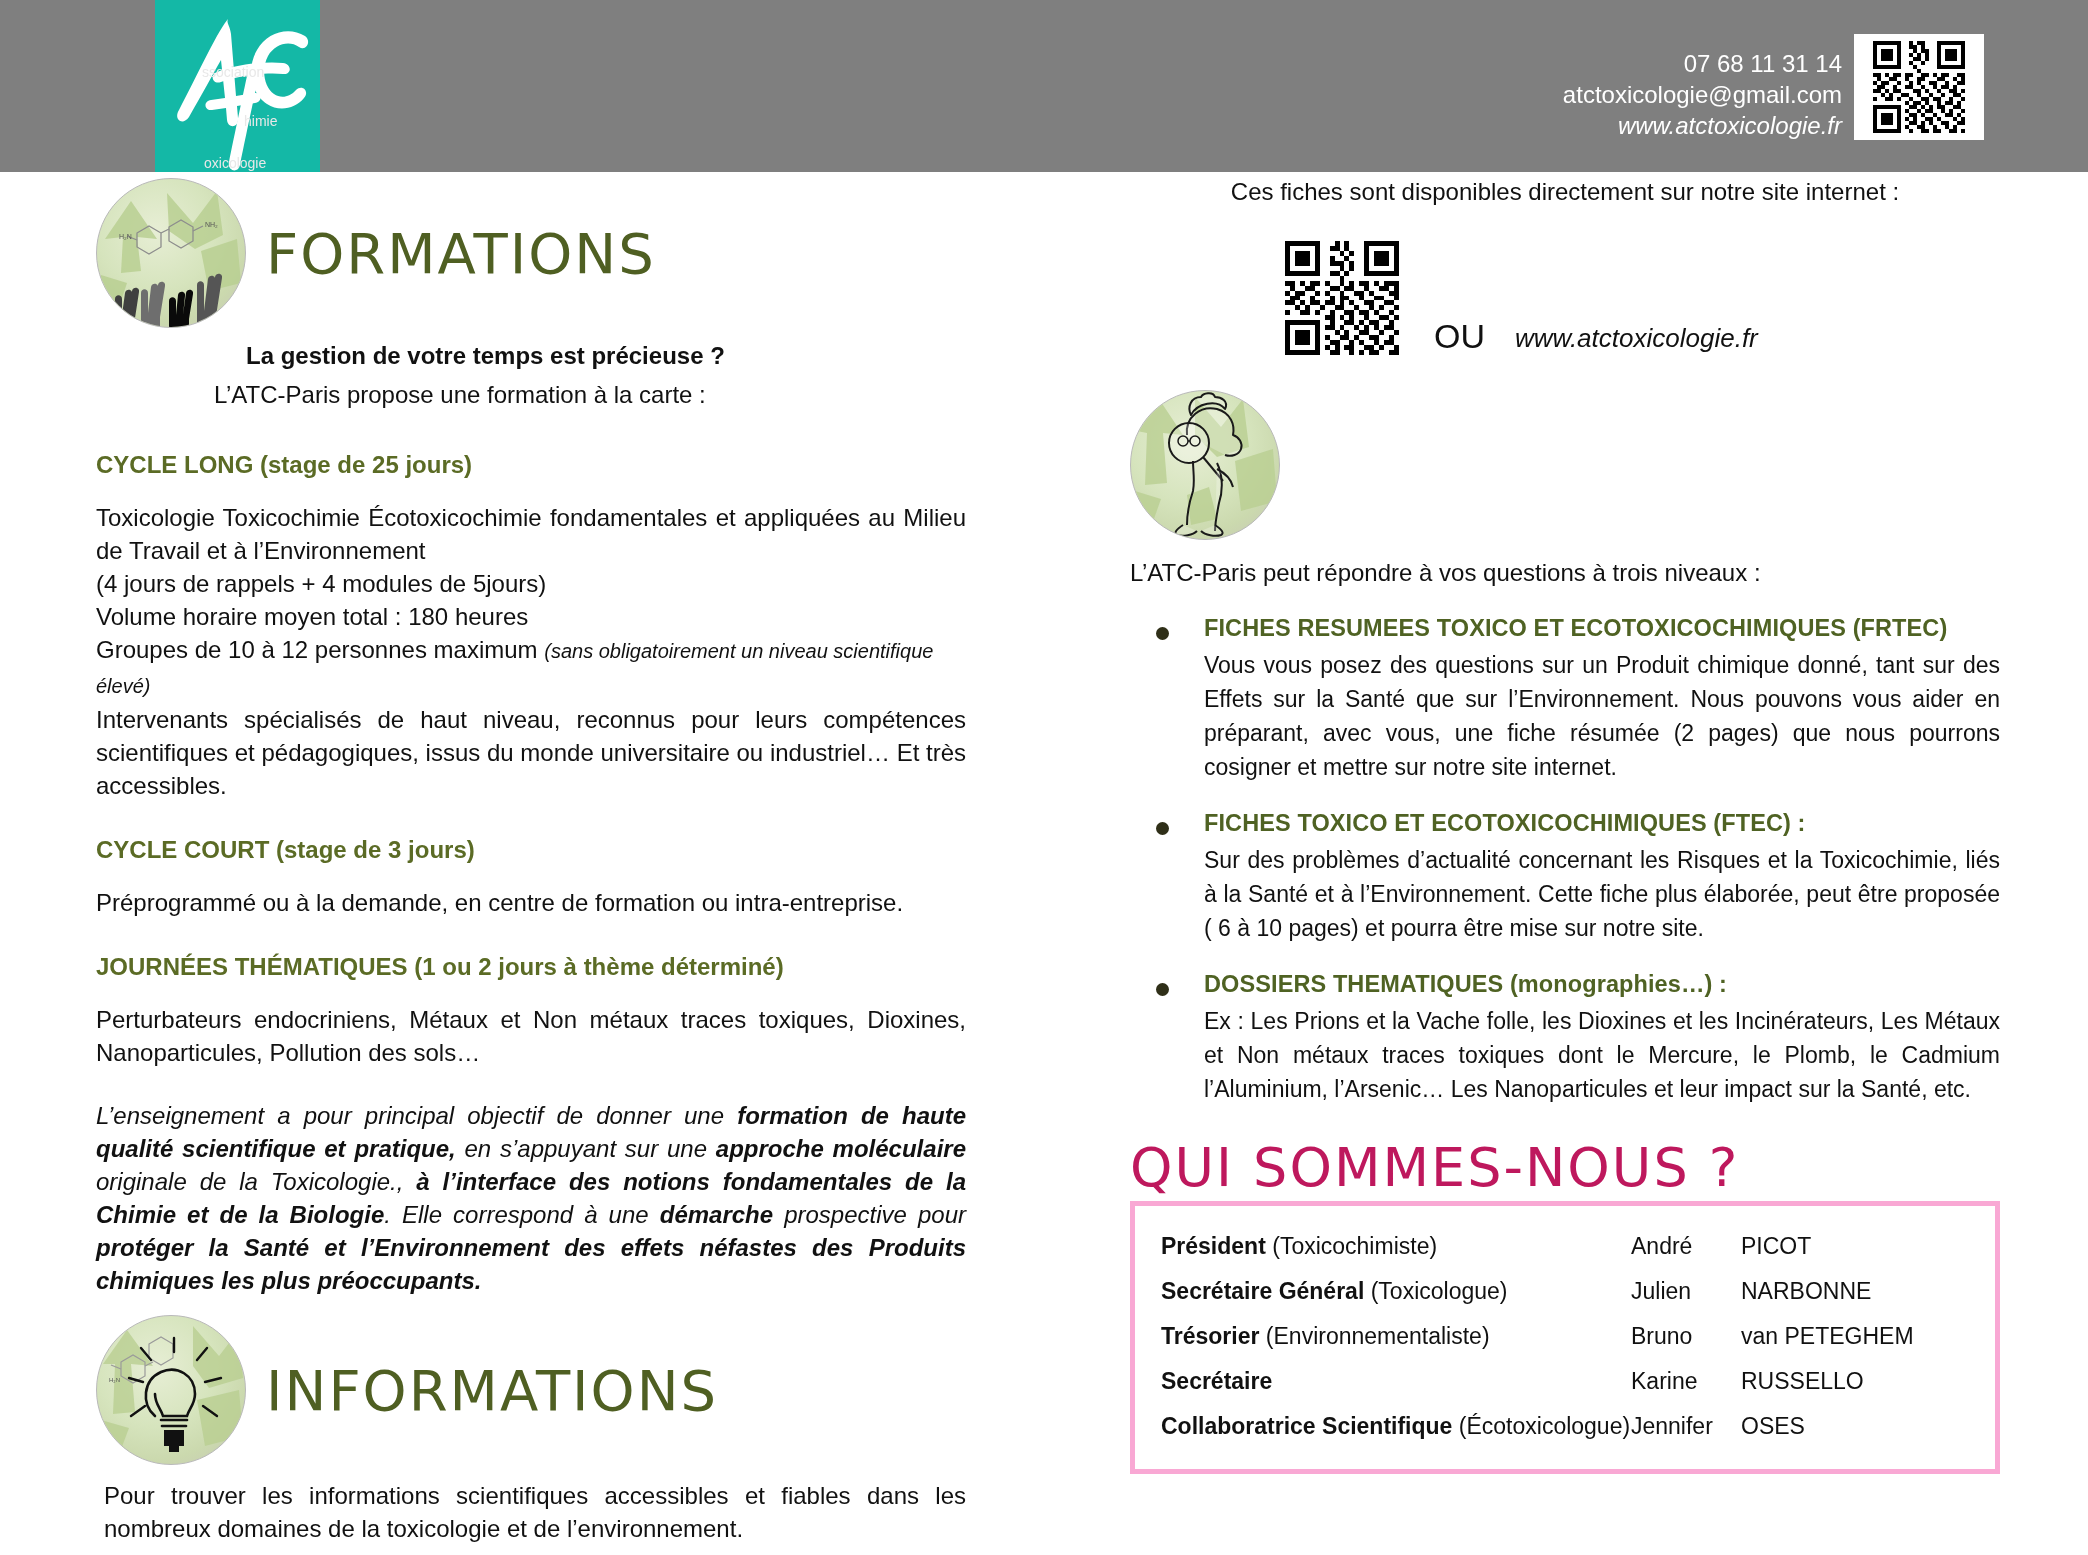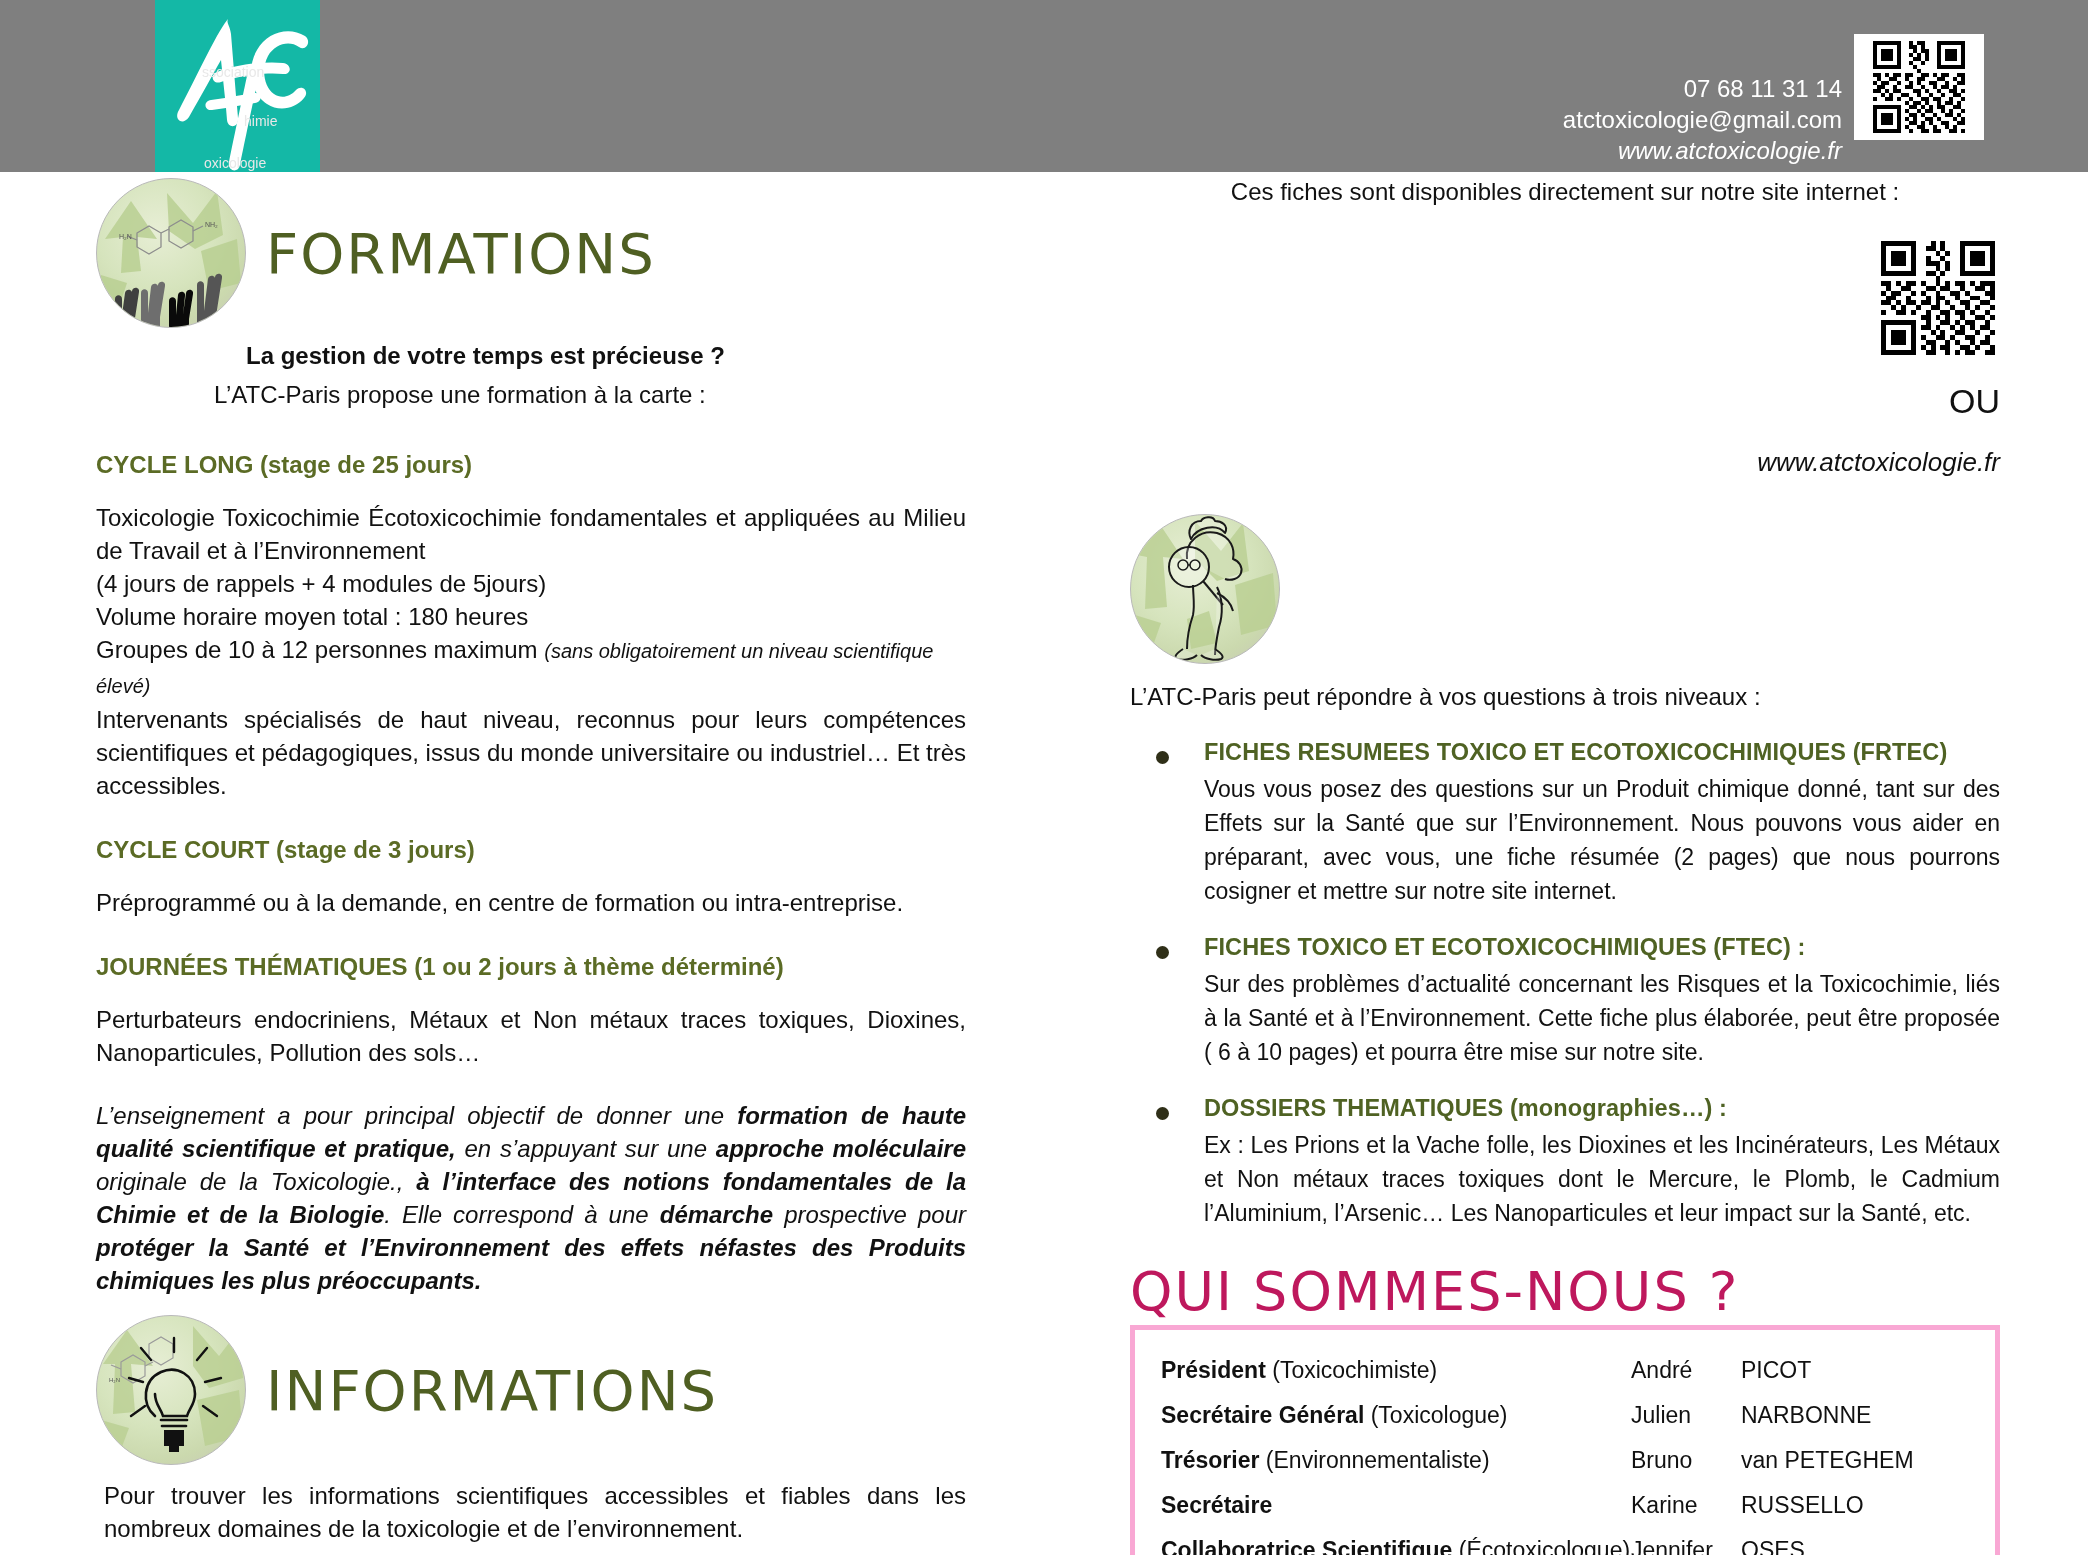--- a/index.html
+++ b/index.html
@@ -21,21 +21,20 @@
   .logo-box{
     position:absolute;left:155px;top:0;width:165px;height:172px;
     background:#14b8a6;
   }
   .logo-svg{position:absolute;left:0;top:0;}
   .contact-block{
     position:absolute;right:246px;top:48px;
     text-align:right;color:#ffffff;
     font-size:24px;line-height:31px;
     font-family:"Liberation Sans", sans-serif;
-    margin-top:25px;
   }
   .contact-block .web{font-style:italic;}
   .qr-header{
     position:absolute;right:104px;top:34px;
     width:130px;height:106px;background:#ffffff;
     padding:3px;box-sizing:border-box;
   }
 
   
   .col-left{position:absolute;left:96px;top:178px;width:870px;}
@@ -95,22 +94,22 @@
     display:block;margin-bottom:6px;letter-spacing:.1px;
   }
   .exp-body{
     font-size:23px;line-height:34px;color:#111;
     text-align:justify;display:block;
   }
 
   
   .fiches-note{font-size:24px;color:#111;margin:0;text-align:center;}
   .qr-row{
-    display:flex;align-items:flex-end;gap:22px;
-    margin-top:30px;padding-left:150px;flex-direction:column;
+    display:flex;align-items:flex-end;gap:30px;
+    margin-top:30px;padding-left:150px;
   }
   .qr-big{width:124px;height:124px;background:#fff;}
   .ou{font-size:34px;color:#111;padding-bottom:4px;}
   .site-url{font-size:26px;font-style:italic;color:#111;padding-bottom:6px;}
 
   
   .qsn-title{
     font-family:"DejaVu Sans", sans-serif;
     font-size:54px;color:#be185d;letter-spacing:2px;
     margin:0 0 2px 0;

